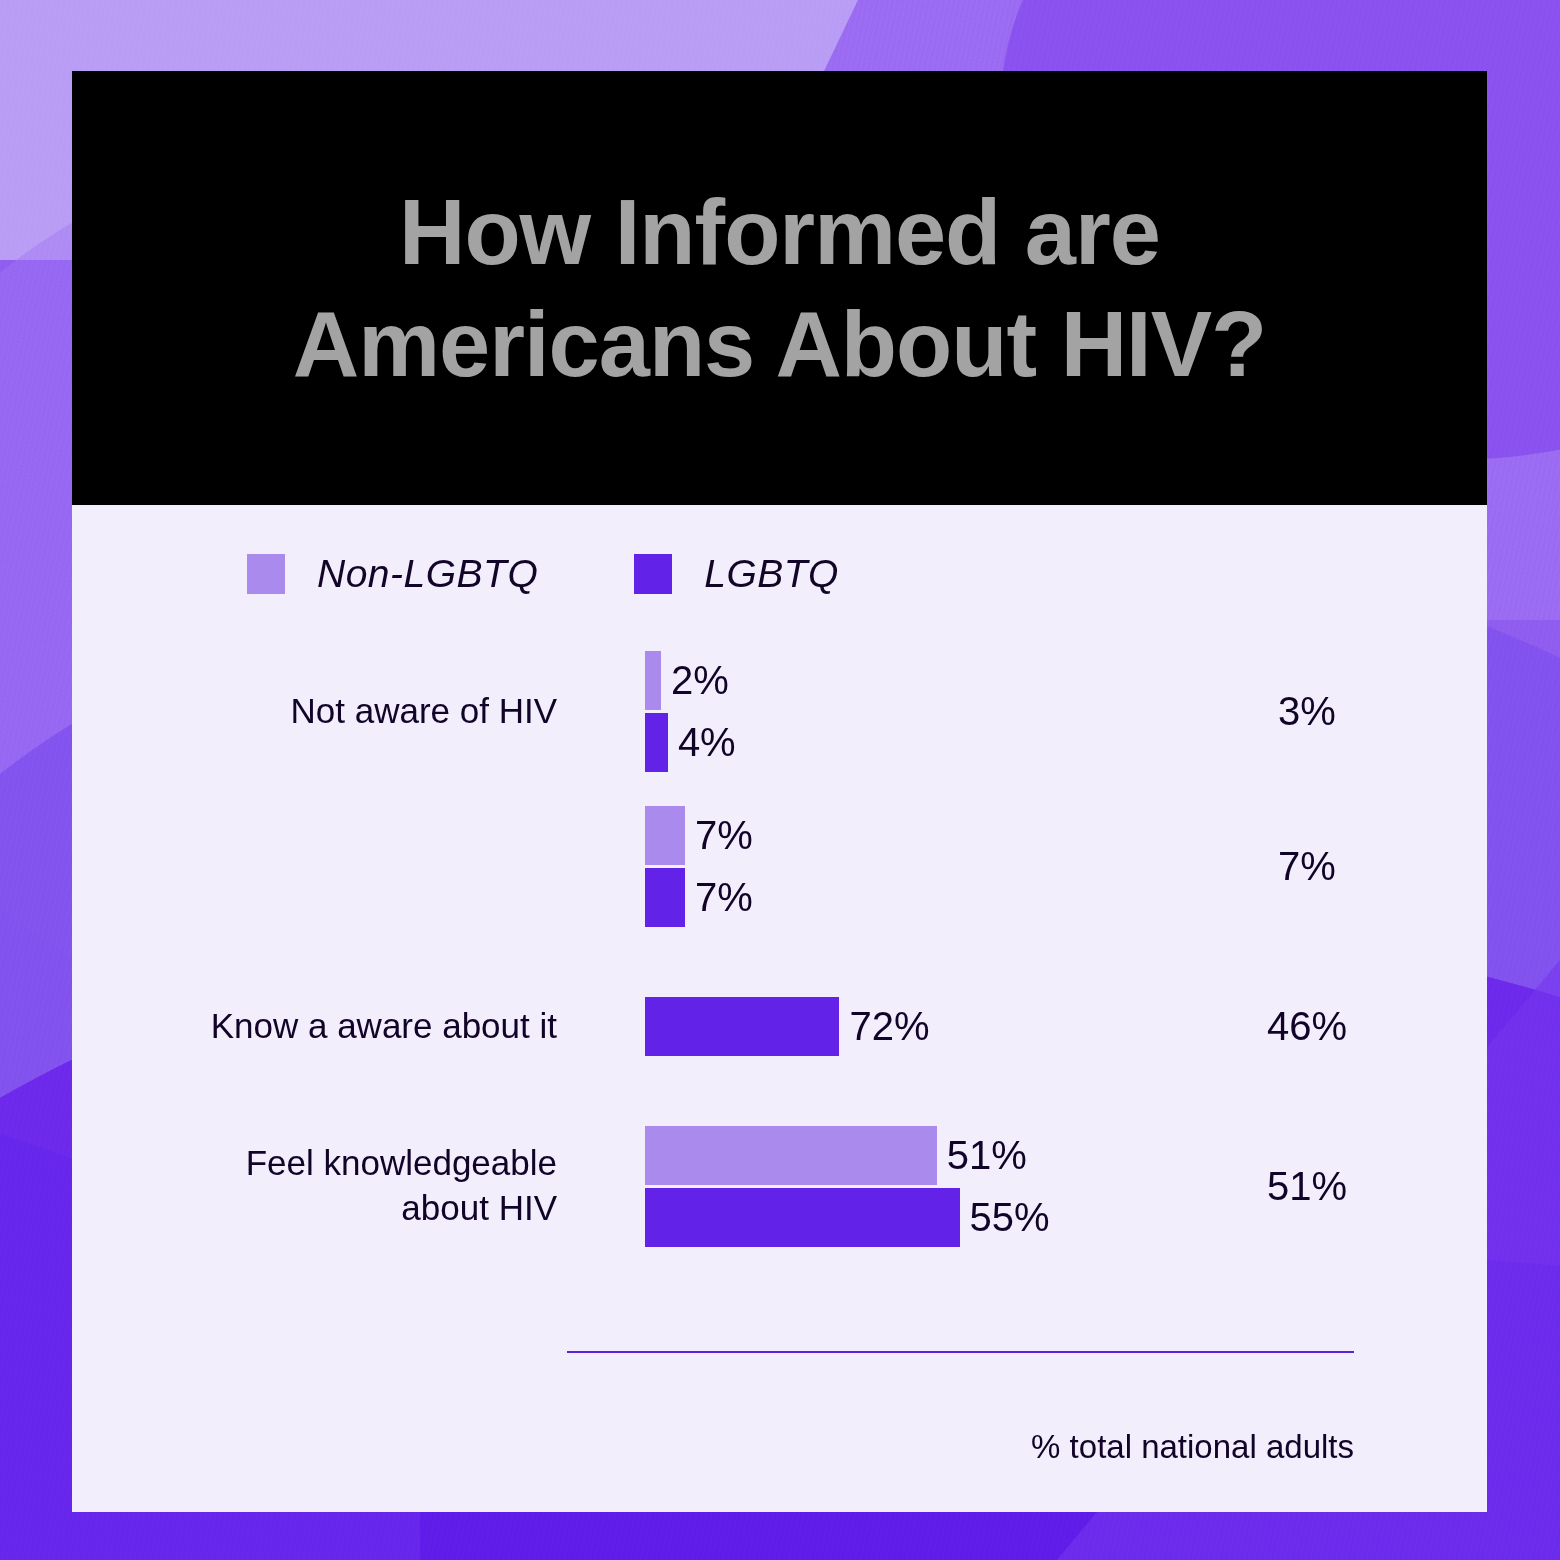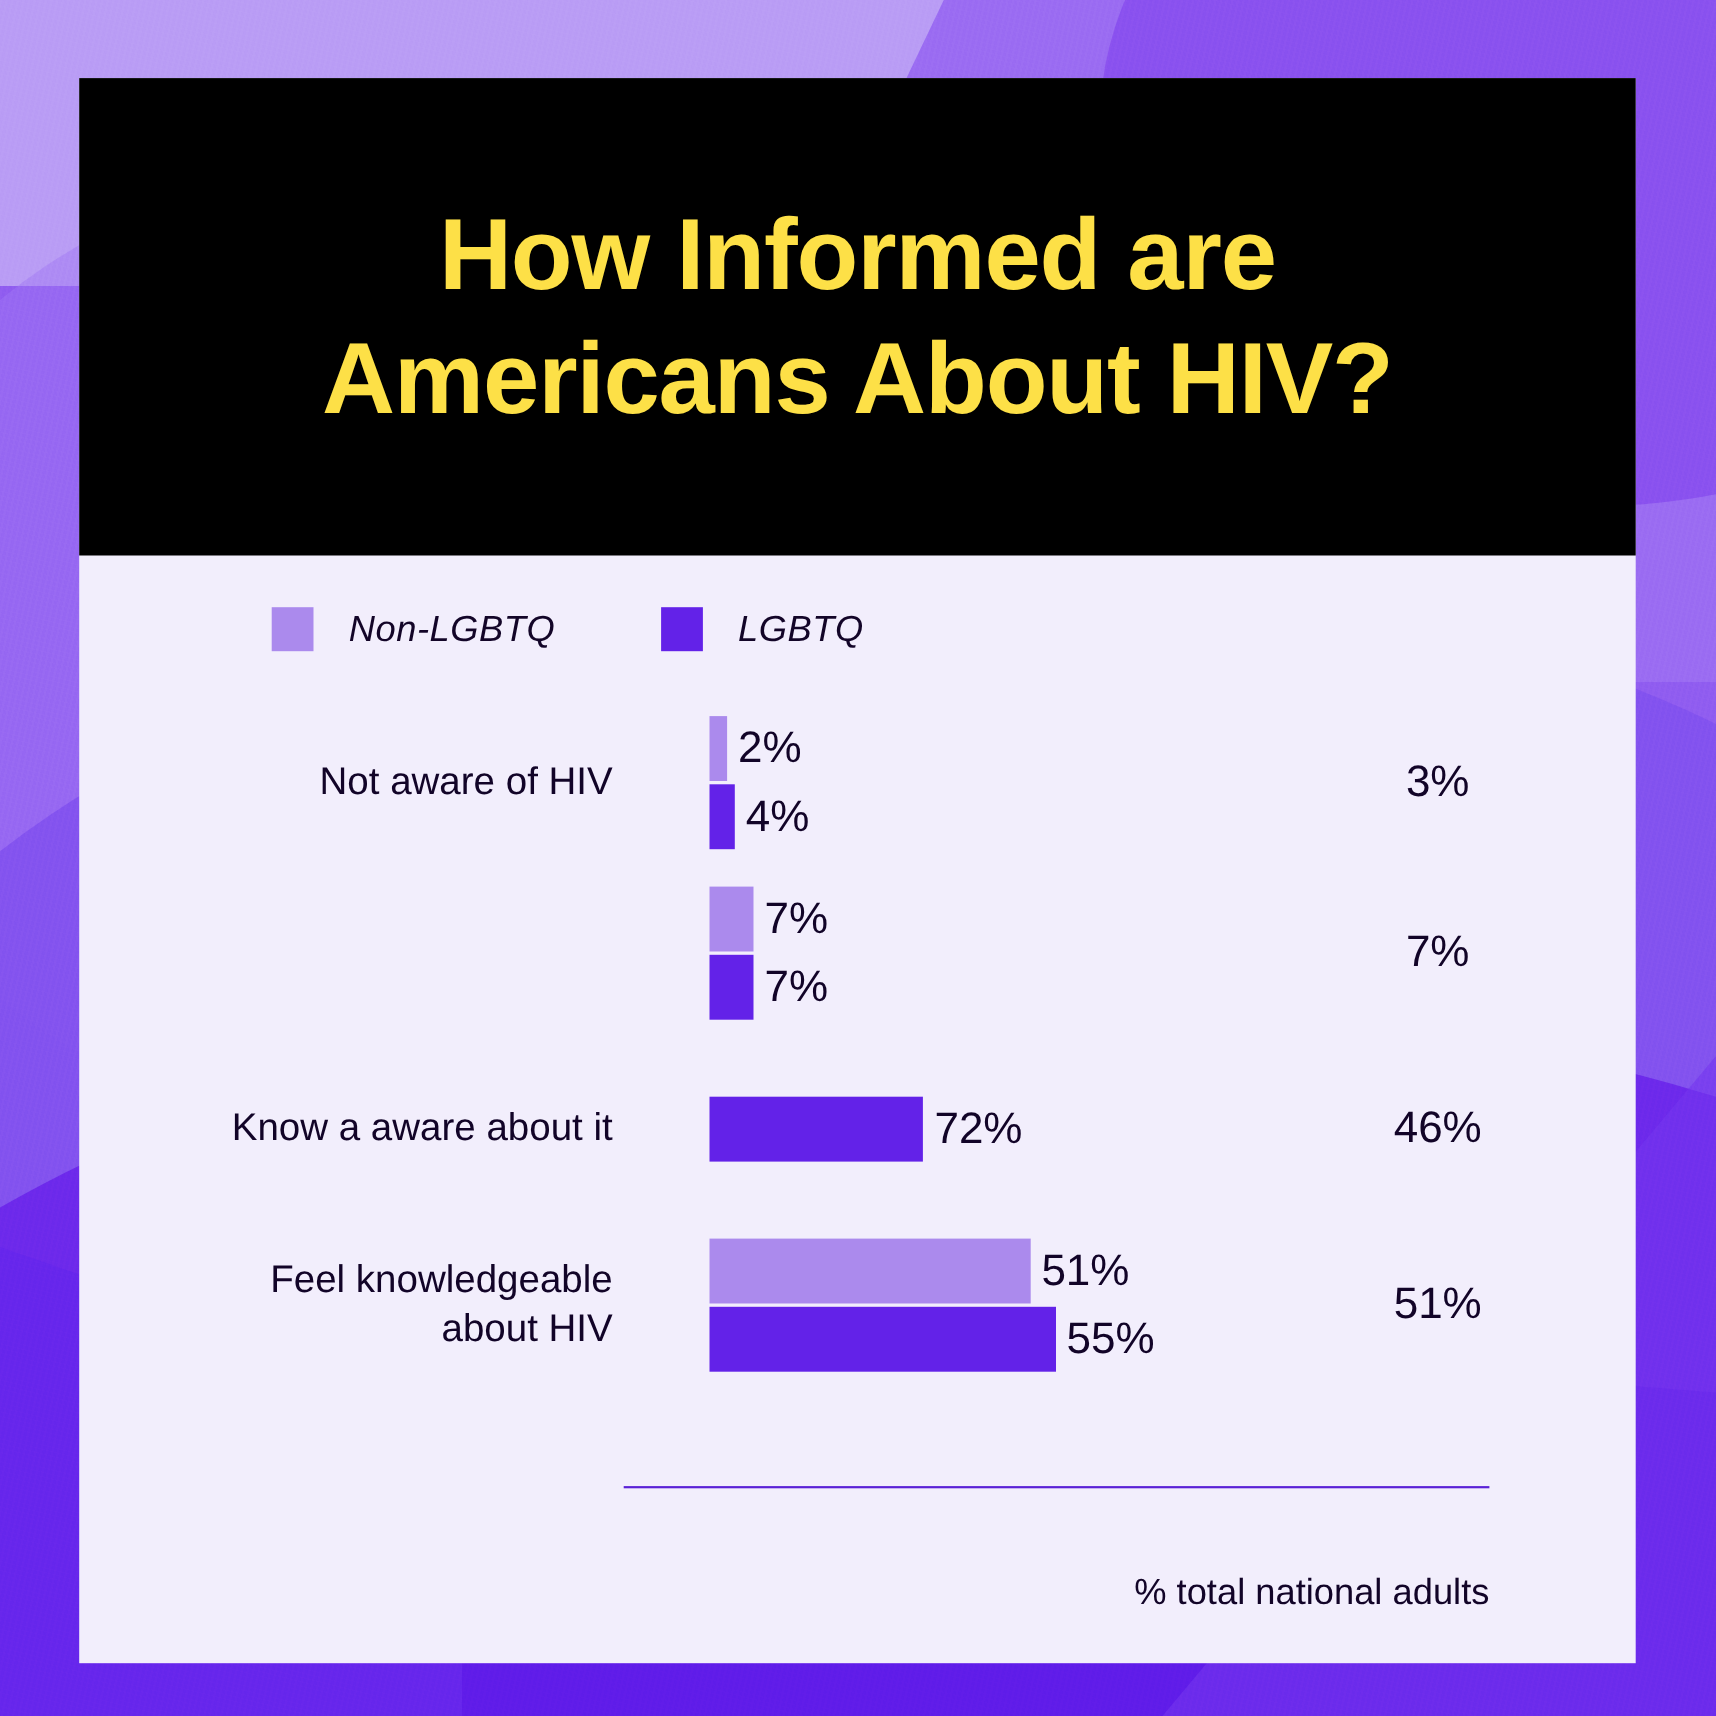--- a/index.html
+++ b/index.html
@@ -111,21 +111,21 @@
   #card-header {
     height: 434px;
     background: #000000;
     display: flex;
     align-items: center;
     justify-content: center;
     box-sizing: border-box;
     padding: 0 90px;
   }
   #headline {
-    color: #fde047;
+    color: #a3a3a3;
     font-family: "Liberation Sans", sans-serif;
     font-weight: bold;
     font-size: 92px;
     line-height: 1.22;
     letter-spacing: -1px;
     text-align: center;
     margin: 0;
     white-space: pre-line;
   }
 
@@ -150,21 +150,21 @@
     align-items: center;
     margin-right: 96px;
   }
   .legend-swatch {
     width: 38px;
     height: 40px;
     display: inline-block;
     margin-right: 32px;
   }
   .legend-label {
-    font-size: 33px;
+    font-size: 39px;
     font-style: italic;
     color: #130528;
     letter-spacing: .5px;
   }
 
   
   .chart-row {
     position: absolute;
     left: 0;
     width: 100%;

